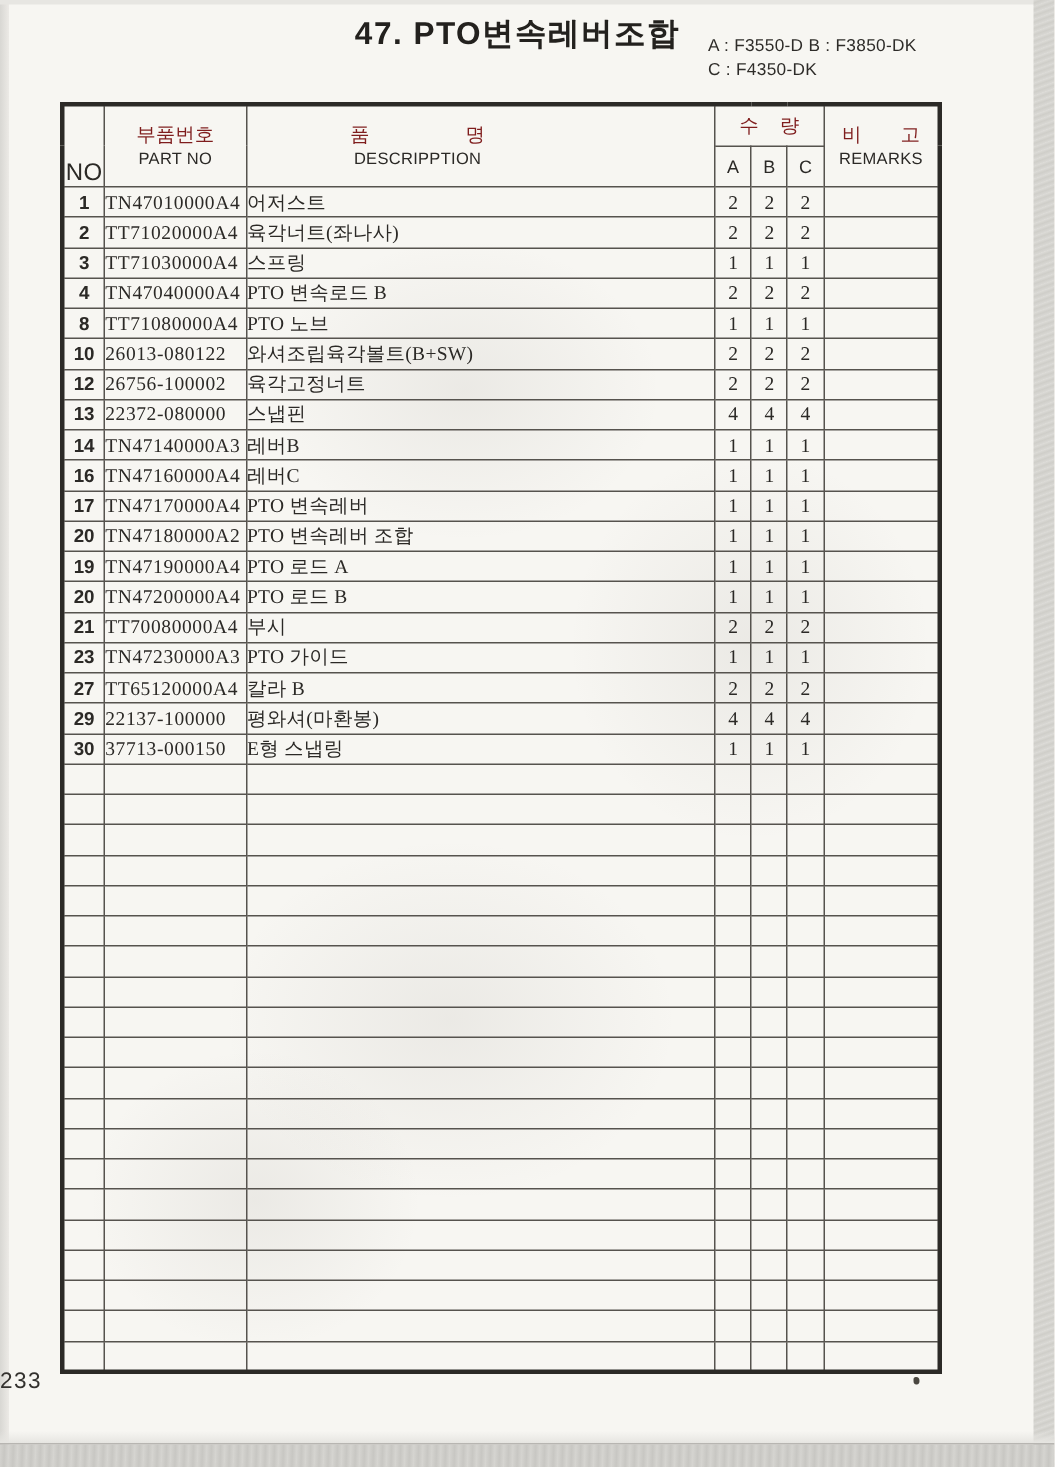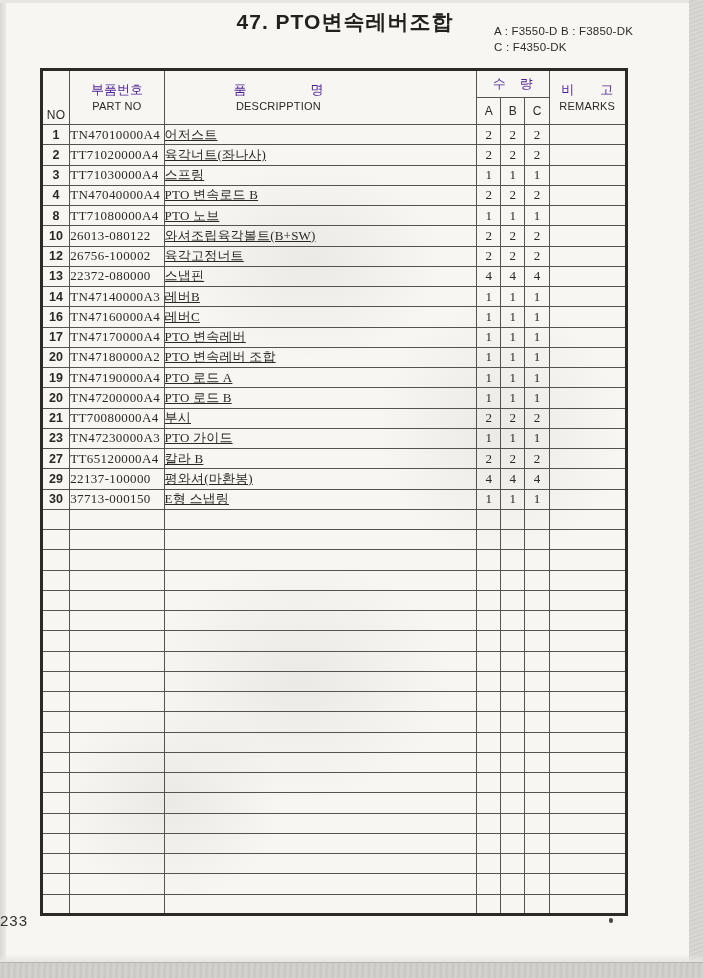--- a/index.html
+++ b/index.html
@@ -18,45 +18,45 @@
     border-top:1px solid #b7b5b1;}
   .edge-bottom-fade{position:absolute;left:0;bottom:16px;width:100%;height:8px;
     background:linear-gradient(180deg,rgba(240,239,235,0),#e6e5e1);}
 
   
   .ghost{position:absolute;border-radius:50%;pointer-events:none;
     background:radial-gradient(closest-side,rgba(138,132,124,0.11),rgba(138,132,124,0));}
 
   .page-title{position:absolute;left:0;top:8px;width:690px;text-align:center;
     font-size:21px;font-weight:bold;color:#23211e;letter-spacing:1px;}
-  .legend{position:absolute;left:494px;top:23px;font-size:11.5px;color:#2e2c29;
+  .legend{position:absolute;left:472px;top:23px;font-size:11.5px;color:#2e2c29;
     line-height:16px;letter-spacing:0.2px;}
 
   table.parts{position:absolute;left:40px;top:68px;width:588px;height:835px;
     border-collapse:collapse;table-layout:fixed;border:3px solid #2c2a27;}
   table.parts th,table.parts td{border:1px solid #56534e;padding:0;overflow:hidden;
     white-space:nowrap;color:#2b2926;}
   thead th{font-weight:normal;background:transparent;}
-  .h-ko{font-size:13px;color:#4c1d95;}
+  .h-ko{font-size:13px;color:#7f1d1d;}
   .h-en{font-size:11px;color:#2b2926;letter-spacing:0.2px;}
-  .h-no{font-size:12px;margin-top:36px;}
+  .h-no{font-size:16px;margin-top:36px;}
   .h-stack{display:flex;flex-direction:column;align-items:center;justify-content:center;
     height:100%;line-height:17px;}
   .h-desc-stack{padding-right:84px;}
   .h-pair{display:flex;justify-content:center;}
   .gap-wide{gap:64px;} .gap-mid{gap:26px;} .gap-small{gap:14px;}
   tr.hrow1{height:21px;} tr.hrow2{height:21px;}
   .h-abc{font-size:12px;text-align:center;}
 
   tbody tr{height:20px;}
   tbody td{font-family:"Liberation Serif","DejaVu Serif",serif;font-size:13px;}
   td.c-no{font-family:"Liberation Sans",sans-serif;font-weight:bold;font-size:12.5px;
     text-align:center;color:#23211e;}
   td.c-part{padding-left:14px;letter-spacing:0.4px;margin-top:42px;}
-  td.c-desc{padding-left:13px;letter-spacing:0.2px;text-decoration:underline;}
+  td.c-desc{padding-left:13px;letter-spacing:0.2px;}
   td.c-a,td.c-b,td.c-c{text-align:center;}
   td.c-rem{}
 
   .page-number{position:absolute;left:0;top:912px;width:690px;text-align:left;
     font-size:15px;color:#33312e;letter-spacing:1px;}
   .ink-speck{position:absolute;left:609px;top:918px;width:4px;height:5px;
     background:#4a4740;border-radius:40% 60% 50% 50%;}
 </style>
 </head>
 <body>

